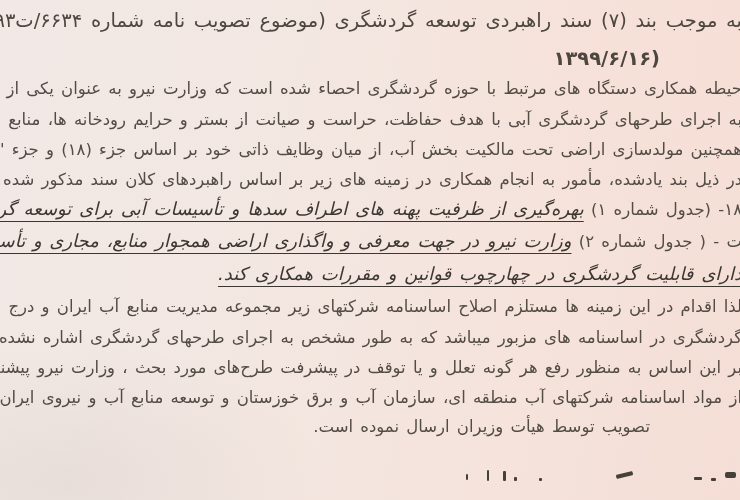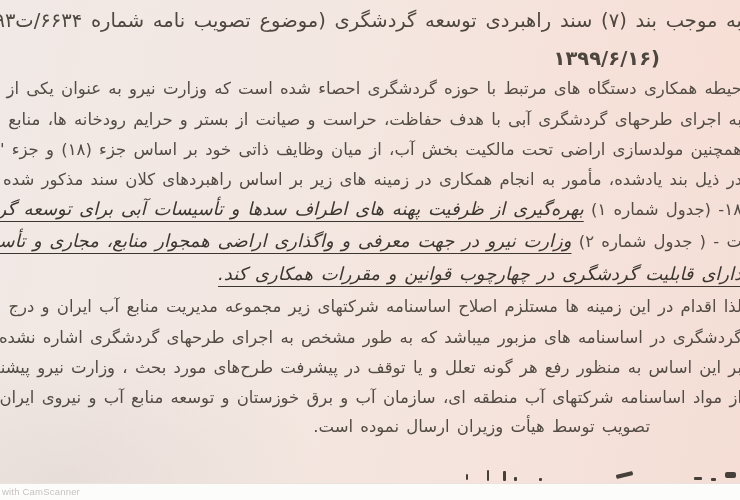--- a/index.html
+++ b/index.html
@@ -94,17 +94,14 @@
   <div class="fragment" style="left:466px; top:474px; width:2px; height:6px;"></div>
   <div class="fragment" style="left:487px; top:470px; width:2px; height:11px;"></div>
   <div class="fragment" style="left:503px; top:471px; width:3px; height:10px;"></div>
   <div class="fragment" style="left:514px; top:477px; width:3px; height:4px;"></div>
   <div class="fragment" style="left:539px; top:478px; width:3px; height:3px;"></div>
   <div class="fragment" style="left:616px; top:473px; width:17px; height:4px; transform:rotate(-14deg);"></div>
   <div class="fragment" style="left:694px; top:477px; width:8px; height:3px;"></div>
   <div class="fragment" style="left:711px; top:478px; width:5px; height:3px;"></div>
   <div class="fragment" style="left:725px; top:472px; width:11px; height:6px; border-radius:2px;"></div>
 
-  <div class="scan-strip">
-    <span class="watermark">with CamScanner</span>
-  </div>
 
 </div>
 
 </body></html>

